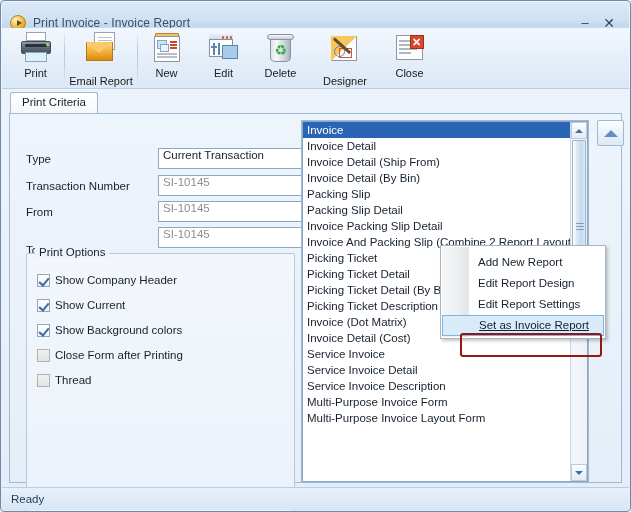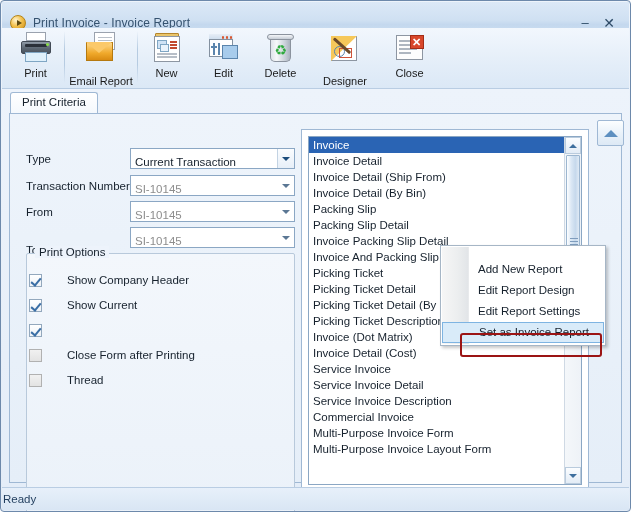--- a/index.html
+++ b/index.html
@@ -158,21 +158,21 @@
 
   
   #leftpanel { position: absolute; left: 8px; top: 6px; width: 277px; bottom: 6px; }
 
   .frow { position: absolute; left: 8px; height: 22px; display: flex; align-items: center; }
   .flabel { font-size: 11.5px; color: #16212d; white-space: nowrap; }
 
   .combo {
     position: absolute; height: 21px;
     background: #ffffff; border: 1px solid #8ba7c4;
-    display: flex; align-items: flex-end;
+    display: flex; align-items: flex-start; margin-left: 28px;
   }
   .combo .cval { padding-left: 4px; font-size: 11.5px; color: #16212d; white-space: nowrap; overflow: hidden; }
   .combo.disabled .cval { color: #8d8d8d; }
   .combo .carr {
     margin-left: auto; width: 17px; height: 19px; display:flex; align-items:center; justify-content:center;
     background: linear-gradient(180deg,#fbfdff,#e7eff8); border-left:1px solid #c3d3e3;
   }
   .combo.disabled .carr { background: transparent; border-left: none; }
   .chev { width:0;height:0;border-left:4px solid transparent;border-right:4px solid transparent;border-top:4px solid #1c4d7c;}
   .combo.disabled .chev { border-top-color:#5b7794; }
@@ -180,38 +180,38 @@
   
   #print-options {
     position: absolute; left: 8px; top: 133px; right: 0; width: 269px; height: 285px;
     border: 1px solid #b8c9db; border-radius: 2px;
     background: linear-gradient(180deg,#f3f7fc 0%,#eaf1f9 100%);
   }
   #print-options .gb-title {
     position: absolute; left: 8px; top: -8px; padding: 0 4px;
     background: #edf3fb; font-size: 11.5px; color: #16212d;
   }
-  .cbrow { position: absolute; left: 2px; height: 18px; display: flex; align-items: center; gap: 20px; }
+  .cbrow { position: absolute; left: 10px; height: 18px; display: flex; align-items: center; }
   .cbox {
     width: 13px; height: 13px; margin-right: 5px; flex: 0 0 auto;
     border: 1px solid #93a8bd; background: linear-gradient(180deg,#ffffff,#eef2f7);
     position: relative;
   }
   .cbox.off { background: linear-gradient(180deg,#f1f1f1,#e3e3e3); border-color:#b1b1b1; }
   .cbox.on::after {
     content: ""; position: absolute; left: 3px; top: 1px;
     width: 4px; height: 8px; border: solid #3a6ea5; border-width: 0 2px 2px 0;
     transform: rotate(40deg);
   }
   .cblabel { font-size: 11.5px; color: #16212d; white-space: nowrap; }
 
   
   #rightpanel {
-    position: absolute; left: 291px; top: 15px; width: 288px; height: 363px;
-    border: 1px solid #9fb8d4; background: #fff; padding: 6px;
+    position: absolute; left: 291px; top: 6px; width: 288px; height: 363px;
+    border: 1px solid #9fb8d4; background: #fff; padding: 0;
   }
   #listbox {
     position: relative; width: 100%; height: 100%;
     border: 1px solid #8ba7c4; background: #fff; overflow: hidden;
   }
   #list-items { position: absolute; left: 0; top: 0; right: 17px; bottom: 0; }
   .litem {
     height: 16px; line-height: 16px; padding-left: 4px;
     font-size: 11.5px; color: #16212d; white-space: nowrap; overflow: hidden;
   }
@@ -249,53 +249,54 @@
     display: flex; align-items: center; justify-content: center;
   }
   #spin-up .up-tri { width:0;height:0;border-left:7px solid transparent;border-right:7px solid transparent;border-bottom:7px solid #5d8fc0;}
 
   
   #ctxmenu {
     position: absolute; left: 430px; top: 131px; width: 166px;
     background: #ffffff;
     border: 1px solid #a6b6c6;
     box-shadow: 2px 2px 3px rgba(0,0,0,0.22);
-    padding: 13px 0 2px 0;
+    padding: 6px 0 2px 0;
   }
   #ctxmenu .gutter {
     position: absolute; left: 1px; top: 1px; bottom: 1px; width: 27px;
     background: linear-gradient(90deg,#f6f6f6 0%,#eceeef 60%,#e2e5e8 100%);
     border-right: 1px solid #e8eaec;
   }
   .mitem {
     position: relative; height: 21px; line-height: 21px;
     padding-left: 37px; font-size: 11.5px; color: #16212d;
     white-space: nowrap;
   }
   .mitem.highlight {
     background: #d9ebf9;
     border: 1px solid #7eb4e2;
     margin: 0 1px;
     height: 21px; line-height: 19px;
     padding-left: 36px;
+    text-decoration: underline;
   }
   #ctx-red-ring {
     position: absolute; left: 450px; top: 219px; width: 142px; height: 24px;
     border: 2px solid #9b1414; border-radius: 3px;
     pointer-events: none;
   }
 
   
   #statusbar {
     position: absolute; left: 1px; right: 1px; bottom: 1px; height: 23px;
     background: linear-gradient(180deg,#e7f0fa 0%,#d9e6f4 100%);
     border-top: 1px solid #b9cde3;
     display: flex; align-items: center;
   }
-  #status-text { margin-left: 1px; font-size: 11.5px; color: #1f3c5c; }
+  #status-text { margin-left: 9px; font-size: 11.5px; color: #1f3c5c; }
 </style>
 </head>
 <body>
 
 <div id="window">
 
   <div id="titlebar">
     <div class="tb-icon"></div>
     <div id="title-text">Print Invoice - Invoice Report</div>
     <div id="win-buttons">
@@ -453,20 +454,21 @@
           <div class="cbrow" style="top:17px;">
             <span class="cbox on"></span>
             <span class="cblabel">Show Company Header</span>
           </div>
           <div class="cbrow" style="top:42px;">
             <span class="cbox on"></span>
             <span class="cblabel">Show Current</span>
           </div>
           <div class="cbrow" style="top:67px;">
             <span class="cbox on"></span>
+            <span class="cblabel">Show Background colors</span>
           </div>
           <div class="cbrow" style="top:92px;">
             <span class="cbox off"></span>
             <span class="cblabel">Close Form after Printing</span>
           </div>
           <div class="cbrow" style="top:117px;">
             <span class="cbox off"></span>
             <span class="cblabel">Thread</span>
           </div>
         </div>
@@ -486,21 +488,20 @@
               <div class="litem">Invoice And Packing Slip (Combine 2 Report Layout)</div>
               <div class="litem">Picking Ticket</div>
               <div class="litem">Picking Ticket Detail</div>
               <div class="litem">Picking Ticket Detail (By Bin)</div>
               <div class="litem">Picking Ticket Description</div>
               <div class="litem">Invoice (Dot Matrix)</div>
               <div class="litem">Invoice Detail (Cost)</div>
               <div class="litem">Service Invoice</div>
               <div class="litem">Service Invoice Detail</div>
               <div class="litem">Service Invoice Description</div>
-              <div class="litem">Commercial Invoice</div>
               <div class="litem">Multi-Purpose Invoice Form</div>
               <div class="litem">Multi-Purpose Invoice Layout Form</div>
             </div>
           <div id="list-scroll">
             <div class="sbtn up">
                 <span class="sarrow-up"></span>
               </div>
             <div id="sthumb">
                 <span class="grip"></span>
               </div>

